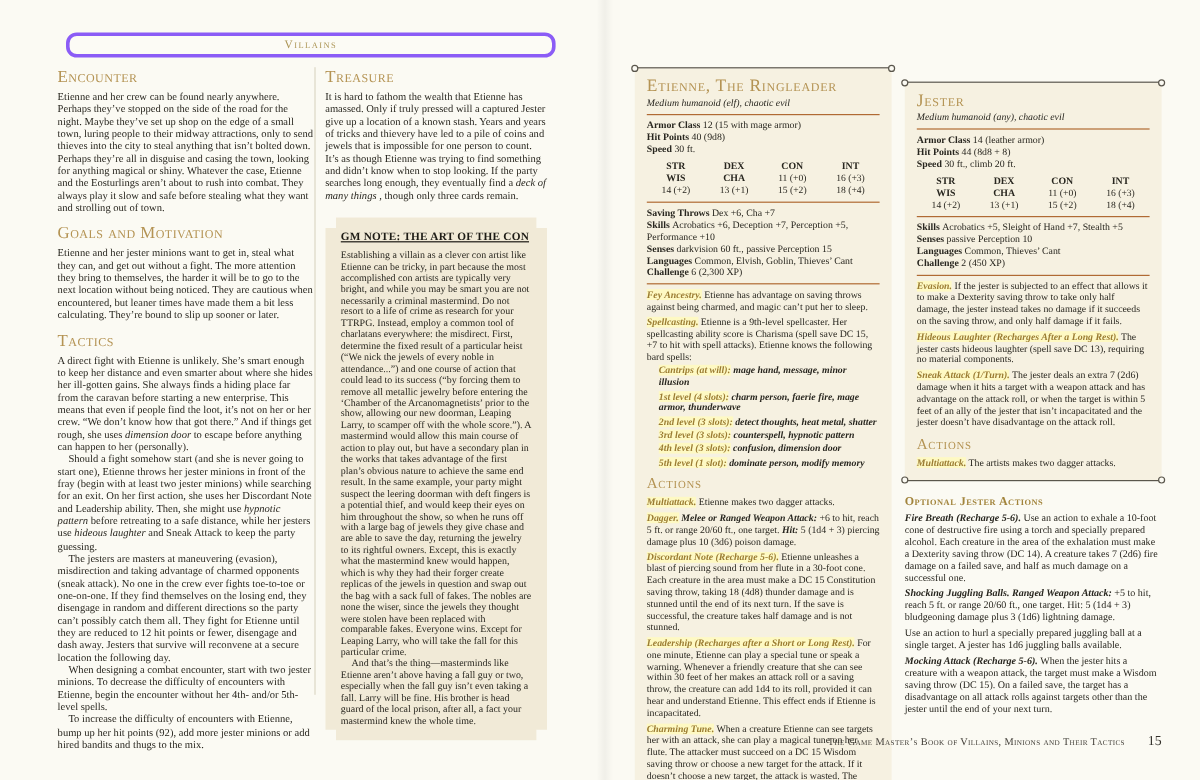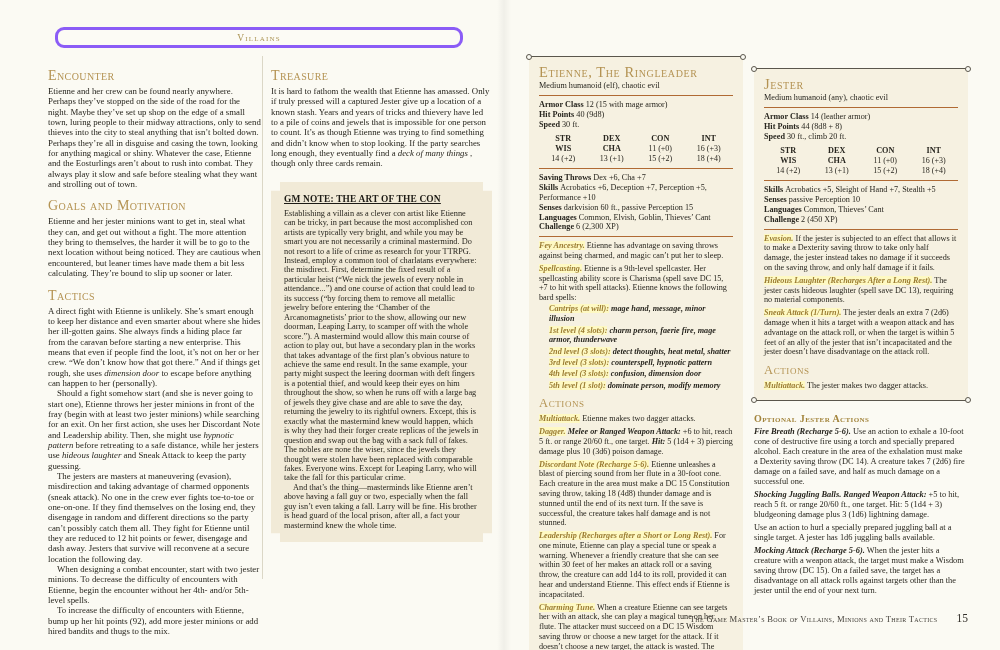--- a/index.html
+++ b/index.html
@@ -10,47 +10,47 @@
   }
   .gutter{position:absolute;left:497px;top:0;width:14px;height:650px;
     background:linear-gradient(90deg,rgba(0,0,0,0),rgba(0,0,0,0.045),rgba(0,0,0,0));}
   
   .banner{position:absolute;left:55px;top:27px;width:402px;height:15px;
     border:3px solid #8b5cf6;border-radius:9px;display:flex;align-items:center;justify-content:center;background:#fcfbf5;}
   .banner span{font-variant:small-caps;color:#ab9454;font-size:9.5px;letter-spacing:1.2px;}
   
   .col{position:absolute;top:52px;}
   .col-1{left:48px;width:213px;}
-  .col-2{left:271px;width:221px;}
+  .col-2{left:271px;width:185px;}
   .col-3{left:529px;width:214px;top:56px;}
   .col-4{left:754px;width:214px;top:68px;}
   .vdivider{position:absolute;left:262px;top:56px;width:1px;height:523px;background:#dbd7c6;}
   
   .sec-head{font-variant:small-caps;font-weight:normal;color:#b49353;font-size:14px;
     letter-spacing:0.4px;margin:9px 0 2px;}
-  .col > .sec-head:first-child{margin-top:16px;}
+  .col > .sec-head:first-child{margin-top:5px;}
   .body-p{font-size:8.8px;line-height:10.35px;margin:0;}
   .indent{text-indent:9px;}
   
   .gmnote{margin-top:13px;background:#f1ead7;padding:12px 13px 12px;
     clip-path:polygon(0 9px,9px 9px,9px 0,calc(100% - 9px) 0,calc(100% - 9px) 9px,100% 9px,
       100% calc(100% - 9px),calc(100% - 9px) calc(100% - 9px),calc(100% - 9px) 100%,
       9px 100%,9px calc(100% - 9px),0 calc(100% - 9px));}
   .gmnote h3{font-size:9.4px;margin:0 0 5px;color:#1d1b15;text-decoration:underline;letter-spacing:0.2px;}
   .gmnote p{font-size:8.3px;line-height:9.45px;margin:0;}
   .gmnote p + p{text-indent:9px;}
   
   .sb-end{height:1px;background:#5a564c;position:relative;}
   .sb-end::before,.sb-end::after{content:"";position:absolute;width:4px;height:4px;top:-2.5px;
     border:1px solid #5a564c;border-radius:50%;background:#fbfaf3;}
   .sb-end::before{left:-3px;} .sb-end::after{right:-3px;}
   .statblock-inner{background:#f6f1e1;padding:7px 10px 9px;}
   .sb-title{font-variant:small-caps;font-weight:normal;color:#b49353;font-size:14.5px;
     letter-spacing:0.6px;margin:0;line-height:16px;}
-  .sb-sub{font-size:8.2px;margin:1px 0 5px;}
+  .sb-sub{font-style:italic;font-size:8.2px;margin:1px 0 5px;}
   .rule{height:1px;background:#b06a33;margin:4px 0;}
   .prop{font-size:8.2px;line-height:9.8px;margin:0;}
   .abilities{display:grid;grid-template-columns:repeat(4,1fr);text-align:center;margin:5px 0 4px;}
   .ab-h{font-weight:bold;font-size:8.2px;line-height:10px;}
   .ab-v{font-size:8px;line-height:10px;}
   .trait{font-size:8.2px;line-height:9.8px;margin:3px 0 0;}
   .spellrow{font-size:8.2px;line-height:9.8px;margin:1.5px 0 0 10px;}
   .acthead{font-variant:small-caps;font-weight:normal;color:#b49353;font-size:12.5px;
     letter-spacing:0.6px;margin:6px 0 1px;}
   .opthead{font-variant:small-caps;font-weight:bold;color:#a2843c;font-size:10px;
@@ -173,21 +173,21 @@
         <div class="rule"></div>
         <p class="prop"><span class="r-b">Skills </span><span>Acrobatics +5, Sleight of Hand +7, Stealth +5</span></p>
         <p class="prop"><span class="r-b">Senses </span><span>passive Perception 10</span></p>
         <p class="prop"><span class="r-b">Languages </span><span>Common, Thieves’ Cant</span></p>
         <p class="prop"><span class="r-b">Challenge </span><span>2 (450 XP)</span></p>
         <div class="rule"></div>
         <p class="trait"><span class="r-g">Evasion.</span><span> If the jester is subjected to an effect that allows it to make a Dexterity saving throw to take only half damage, the jester instead takes no damage if it succeeds on the saving throw, and only half damage if it fails.</span></p>
         <p class="trait"><span class="r-g">Hideous Laughter (Recharges After a Long Rest).</span><span> The jester casts hideous laughter (spell save DC 13), requiring no material components.</span></p>
         <p class="trait"><span class="r-g">Sneak Attack (1/Turn).</span><span> The jester deals an extra 7 (2d6) damage when it hits a target with a weapon attack and has advantage on the attack roll, or when the target is within 5 feet of an ally of the jester that isn’t incapacitated and the jester doesn’t have disadvantage on the attack roll.</span></p>
         <h4 class="acthead">Actions</h4>
-        <p class="trait"><span class="r-g">Multiattack.</span><span> The jester makes two dagger attacks.</span></p>
+        <p class="trait"><span class="r-g">Multiattack.</span><span> The artists makes two dagger attacks.</span></p>
       </div>
       <div class="sb-end"></div>
     </div>
     <h4 class="opthead">Optional Jester Actions</h4>
     <p class="optpara"><span class="r-bi">Fire Breath (Recharge 5-6).</span><span> Use an action to exhale a 10-foot cone of destructive fire using a torch and specially prepared alcohol. Each creature in the area of the exhalation must make a Dexterity saving throw (DC 14). A creature takes 7 (2d6) fire damage on a failed save, and half as much damage on a successful one.</span></p>
     <p class="optpara"><span class="r-bi">Shocking Juggling Balls. Ranged Weapon Attack:</span><span> +5 to hit, reach 5 ft. or range 20/60 ft., one target. Hit: 5 (1d4 + 3) bludgeoning damage plus 3 (1d6) lightning damage.</span></p>
     <p class="optpara"><span>Use an action to hurl a specially prepared juggling ball at a single target. A jester has 1d6 juggling balls available.</span></p>
     <p class="optpara"><span class="r-bi">Mocking Attack (Recharge 5-6).</span><span> When the jester hits a creature with a weapon attack, the target must make a Wisdom saving throw (DC 15). On a failed save, the target has a disadvantage on all attack rolls against targets other than the jester until the end of your next turn.</span></p>
   </div>
 

